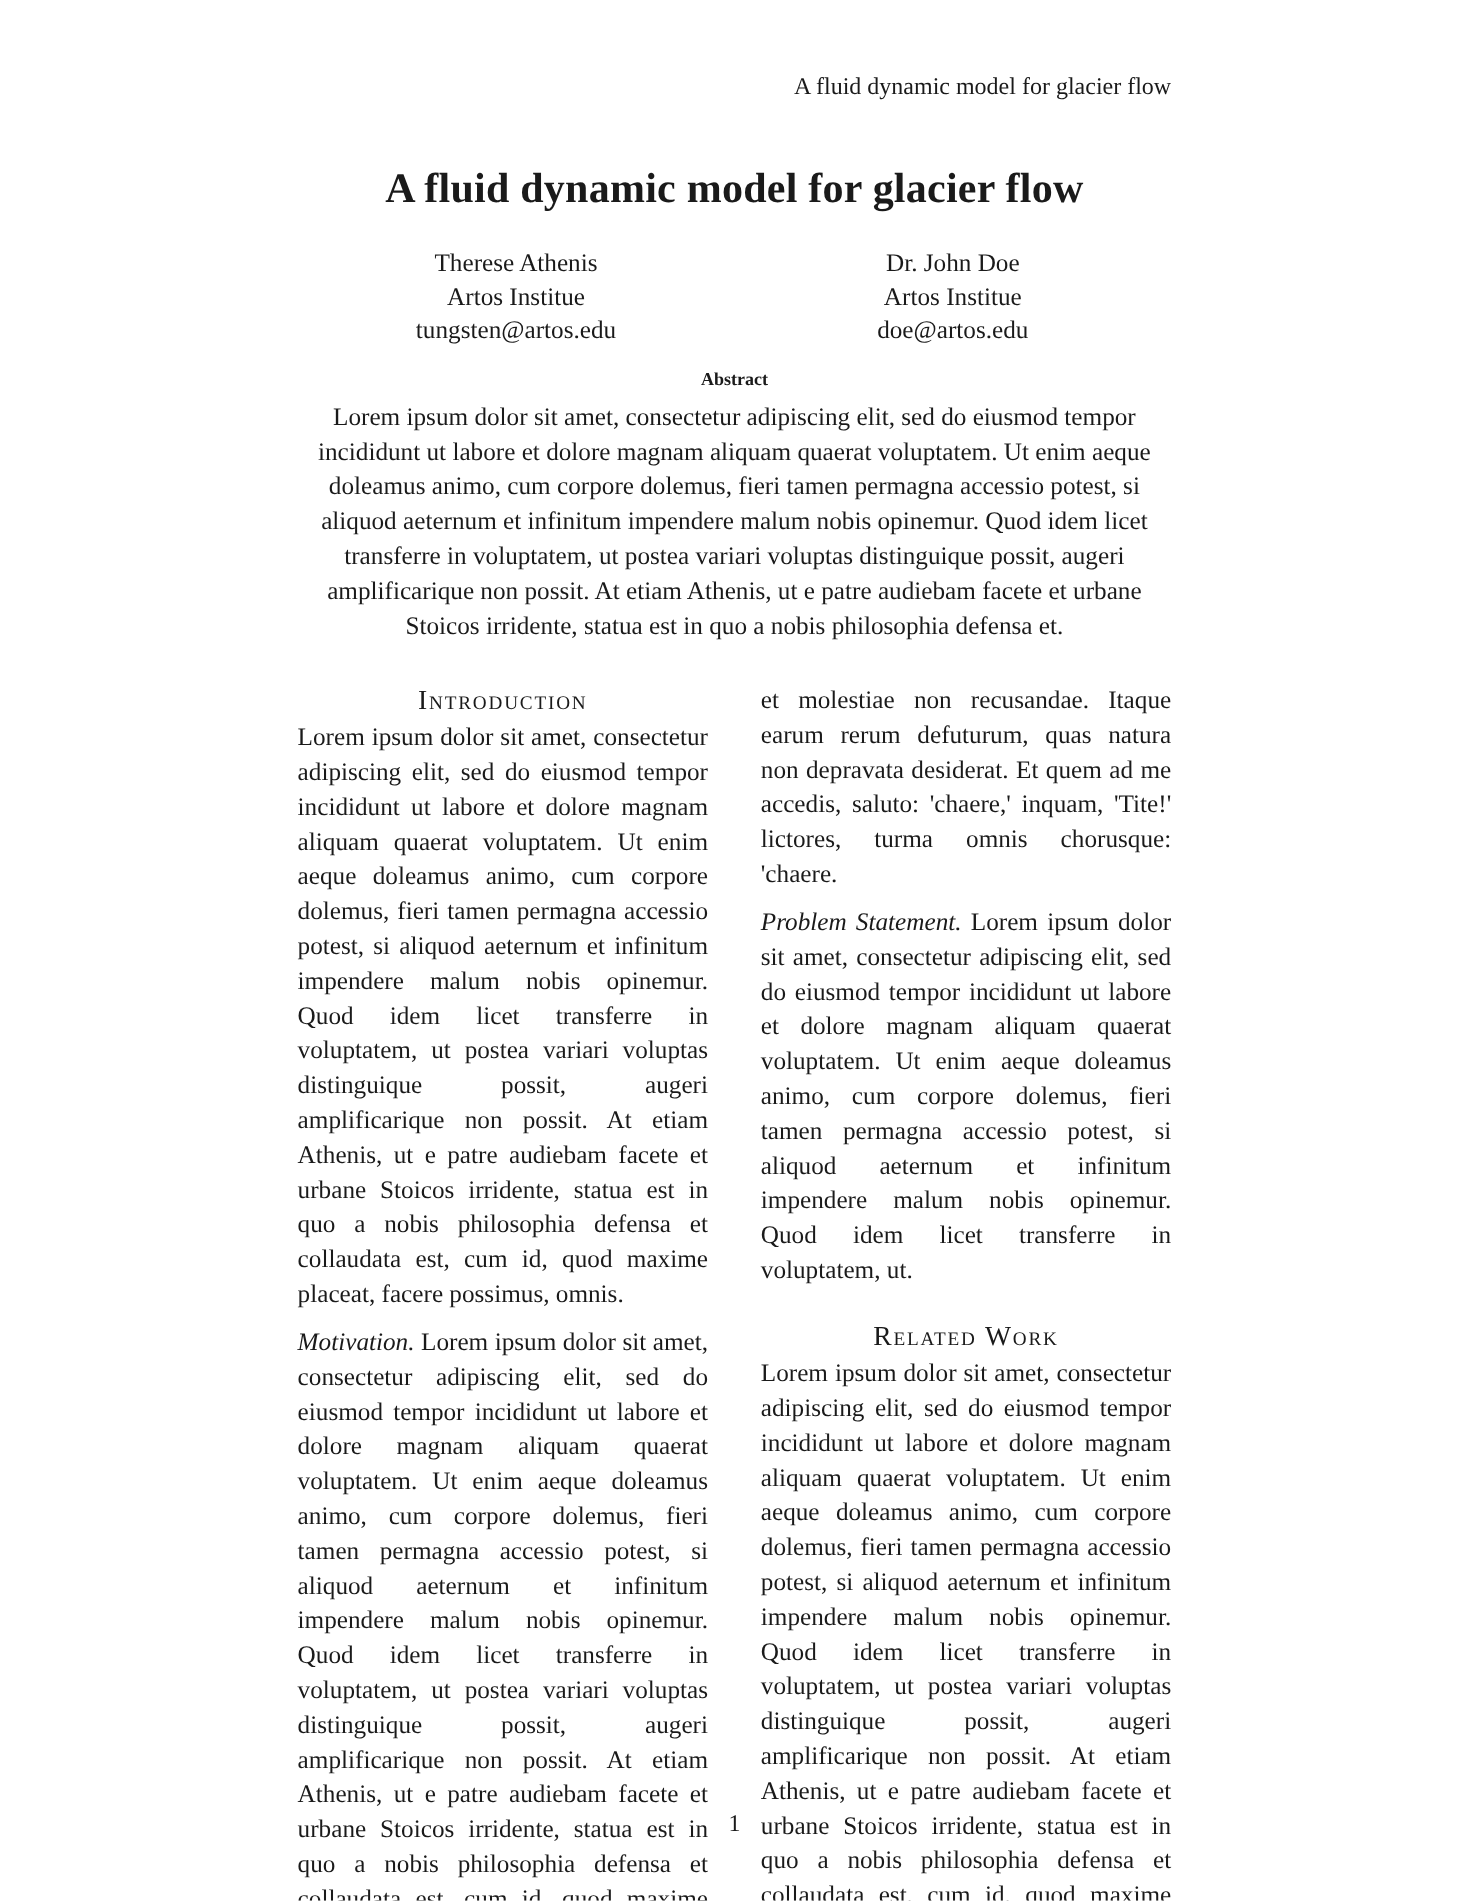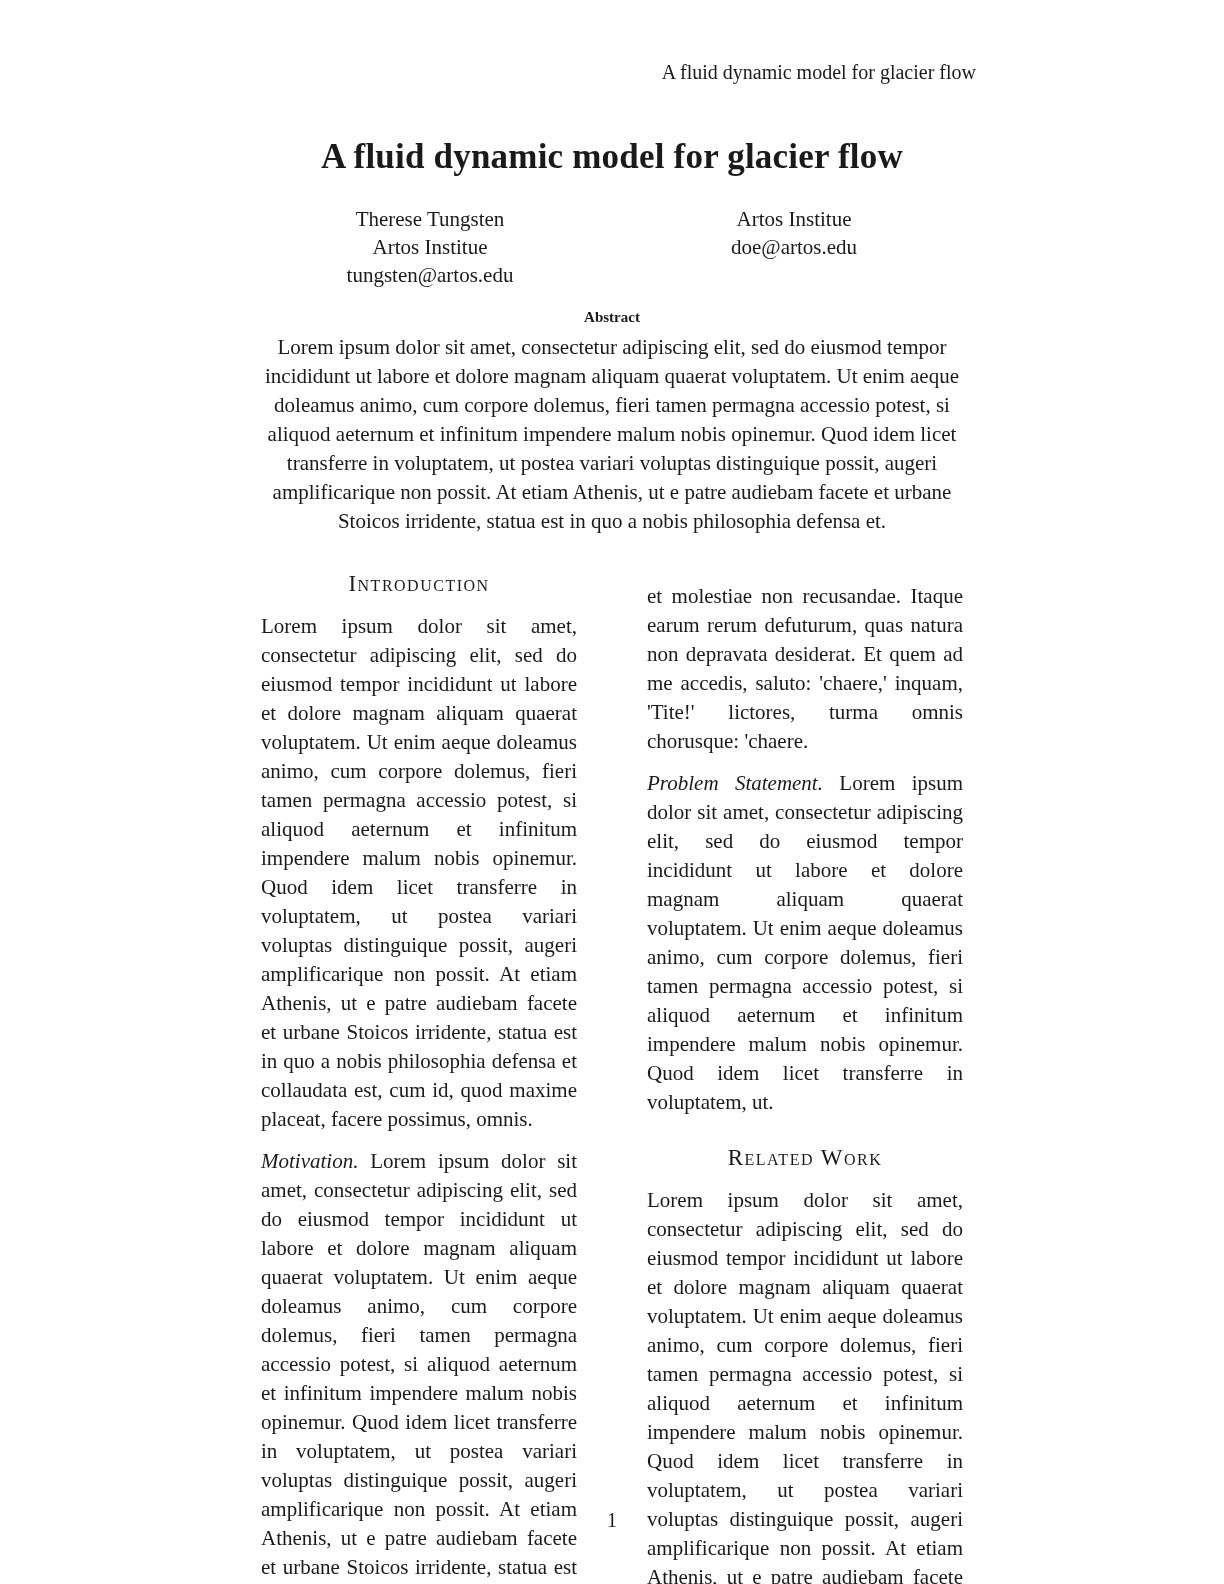--- a/index.html
+++ b/index.html
@@ -62,21 +62,21 @@
     margin-top: 33px;
   }
   .col {
     flex: 1;
     min-width: 0;
     font-size: 21px;
     line-height: 29px;
     text-align: justify;
   }
   .col p {
-    margin: 13px;
+    margin: 0;
     hyphens: auto;
     font-family: Liberation Serif, serif;
     -webkit-hyphens: auto;
   }
   .col p + p {
     margin-top: 11px;
   }
   .sec-heading {
     margin: 0 0 1px 0;
     text-align: center;
@@ -106,25 +106,26 @@
 <body>
 
 <div class="page">
 
   <div class="running-head">A fluid dynamic model for glacier flow</div>
 
   <h1 class="paper-title">A fluid dynamic model for glacier flow</h1>
 
   <div class="authors">
     <div class="author">
-      <div>Therese Tungsten</div>
+      <div>Therese Athenis</div>
       <div>Artos Institue</div>
       <div>tungsten@artos.edu</div>
     </div>
     <div class="author">
+      <div>Dr. John Doe</div>
       <div>Artos Institue</div>
       <div>doe@artos.edu</div>
     </div>
   </div>
 
   <div>
     <div class="abstract-heading">Abstract</div>
     <p class="abstract-text">Lorem ipsum dolor sit amet, consectetur adipiscing elit, sed do eiusmod tempor incididunt ut labore et dolore magnam aliquam quaerat voluptatem. Ut enim aeque doleamus animo, cum corpore dolemus, fieri tamen permagna accessio potest, si aliquod aeternum et infinitum impendere malum nobis opinemur. Quod idem licet transferre in voluptatem, ut postea variari voluptas distinguique possit, augeri amplificarique non possit. At etiam Athenis, ut e patre audiebam facete et urbane Stoicos irridente, statua est in quo a nobis philosophia defensa et.</p>
   </div>
 

